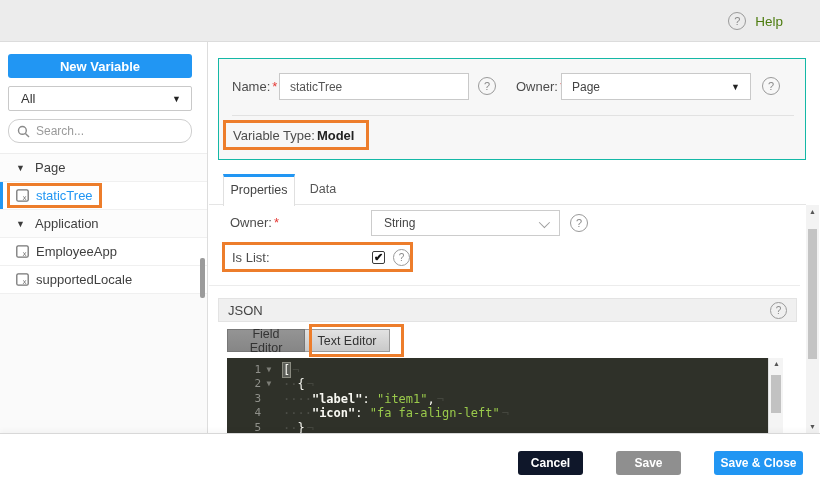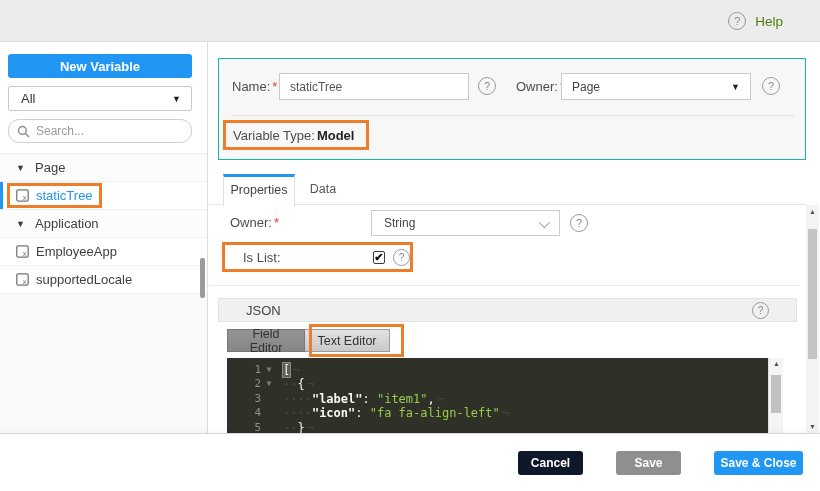--- a/index.html
+++ b/index.html
@@ -94,32 +94,32 @@
   
   .type-label { position:absolute; left:21px; top:168px; line-height:26px; }
   .type-select { position:absolute; left:162px; top:168px; width:189px; height:26px;
     background:#fff; border:1px solid #ccc; display:flex; align-items:center;
     padding:0 12px; font-size:12px; color:#444; cursor:pointer; }
   .chev { position:absolute; right:12px; top:9px; width:8px; height:8px;
     border-right:1.5px solid #9e9e9e; border-bottom:1.5px solid #9e9e9e;
     transform:rotate(45deg) translateY(-2px); }
   .type-q { position:absolute; left:361px; top:172px; }
   .islist-box { position:absolute; left:13px; top:200px; width:191px; height:30px;
-    border:3px solid #ed7d2b; display:flex; align-items:center; padding-left:18px; }
+    border:3px solid #ed7d2b; display:flex; align-items:center; padding-left:7px; }
   .islist-label { width:141px; font-size:13px; color:#4c4c4c; }
   .cbx { width:13px; height:13px; border:1px solid #3a3a3a; border-radius:2px;
     background:#fff; display:inline-flex; align-items:center; justify-content:center;
     font-size:11px; color:#111; font-weight:bold; cursor:pointer; }
   .islist-q { margin-left:8px; width:17px; height:17px; font-size:10px; }
   .prop-divider { position:absolute; left:0; top:243px; width:591px; border-top:1px solid #ececec; }
 
   
   .json-section { position:absolute; left:9px; top:256px; width:579px; height:135px; overflow:hidden; }
   .json-header { height:24px; background:#f0f0f0; border:1px solid #e3e3e3;
-    display:flex; align-items:center; padding:0 27px;justify-content:space-between; }
+    display:flex; align-items:center; padding:0 9px;justify-content:space-between; }
   .json-header .json-title { font-size:13px; color:#444; }
   .json-header .qicon { margin-left:auto; width:17px; height:17px; font-size:10px; }
   .mode-group { position:absolute; left:9px; top:31px; height:23px; display:flex; }
   .mode-btn { height:23px; border:1px solid #8a8a8a; font-size:12.5px; color:#333;
     display:inline-flex; align-items:center; justify-content:center; cursor:pointer;
     font-family:inherit; padding:0 12px; }
   .mode-field { background:linear-gradient(#949494,#868686); border-color:#777; width:78px; }
   .mode-text  { background:linear-gradient(#e2e2e2,#c9c9c9); border-color:#9a9a9a;
     border-left:none; width:85px; }
   .mode-annot { position:absolute; left:82px; top:-5px; width:95px; height:33px;

